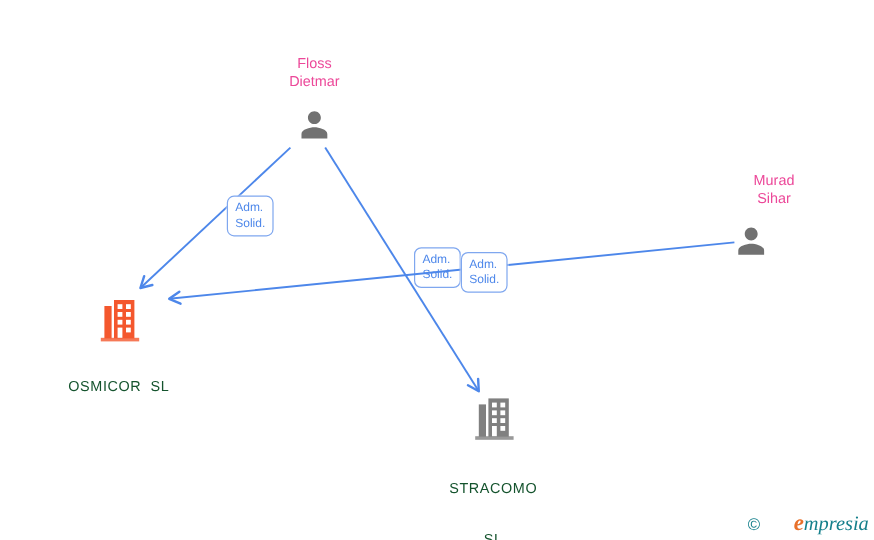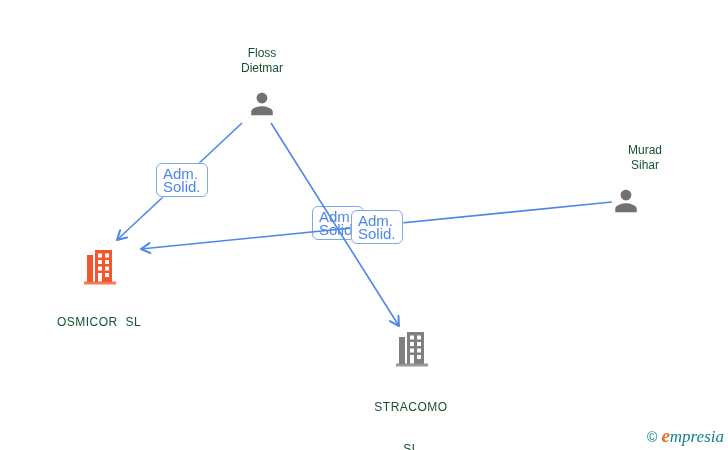--- a/index.html
+++ b/index.html
@@ -5,41 +5,42 @@
   html,body{margin:0;padding:0;background:#ffffff;}
   .canvas{
     position:relative;width:728px;height:450px;background:#ffffff;overflow:hidden;
     font-family:"Liberation Sans",sans-serif;
   }
   
   .edges-svg{position:absolute;left:0;top:0;z-index:2;pointer-events:none;}
   
   .edge-label{
     position:absolute;background:#ffffff;border:1.5px solid #7fa7ef;border-radius:6px;
-    padding:3px 6px;color:#4d87ea;font-size:15px;line-height:13px;text-align:left;
+    padding:3px 6px;color:#4d87ea;font-size:10px;line-height:13px;text-align:left;
     box-shadow:0 0 0 1px rgba(255,255,255,0.4);
+    margin-left:33px;
   }
   .edge-label.under{z-index:1;}
   .edge-label.over{z-index:3;}
   
   .node-name{
-    position:absolute;width:140px;text-align:center;color:#14532d;
+    position:absolute;width:140px;text-align:center;color:#ec4899;
     font-size:12px;line-height:15px;z-index:4;
   }
   .node-icon{position:absolute;z-index:4;}
   .company-name{
     position:absolute;width:140px;text-align:center;color:#14532d;
     font-size:12px;line-height:14px;letter-spacing:0.5px;z-index:4;white-space:pre;
   }
   
   .footer{
     position:absolute;right:4px;bottom:4px;z-index:5;display:flex;align-items:baseline;gap:4px;
   }
   .copyright{color:#16808c;font-size:14px;}
-  .brand{font-family:"Liberation Serif",serif;font-style:italic;font-size:17px;line-height:18px;}
+  .brand{font-family:"Liberation Serif",serif;font-style:italic;font-size:17px;line-height:18px;margin-left:24px;}
   .brand .first{color:#e8702a;font-weight:bold;font-size:19px;}
   .brand .rest{color:#16808c;}
 </style>
 </head>
 <body>
 
 <div class="canvas">
 
   <div class="edge-label under" style="left:312px;top:206px;">
     <div>Adm.</div>

